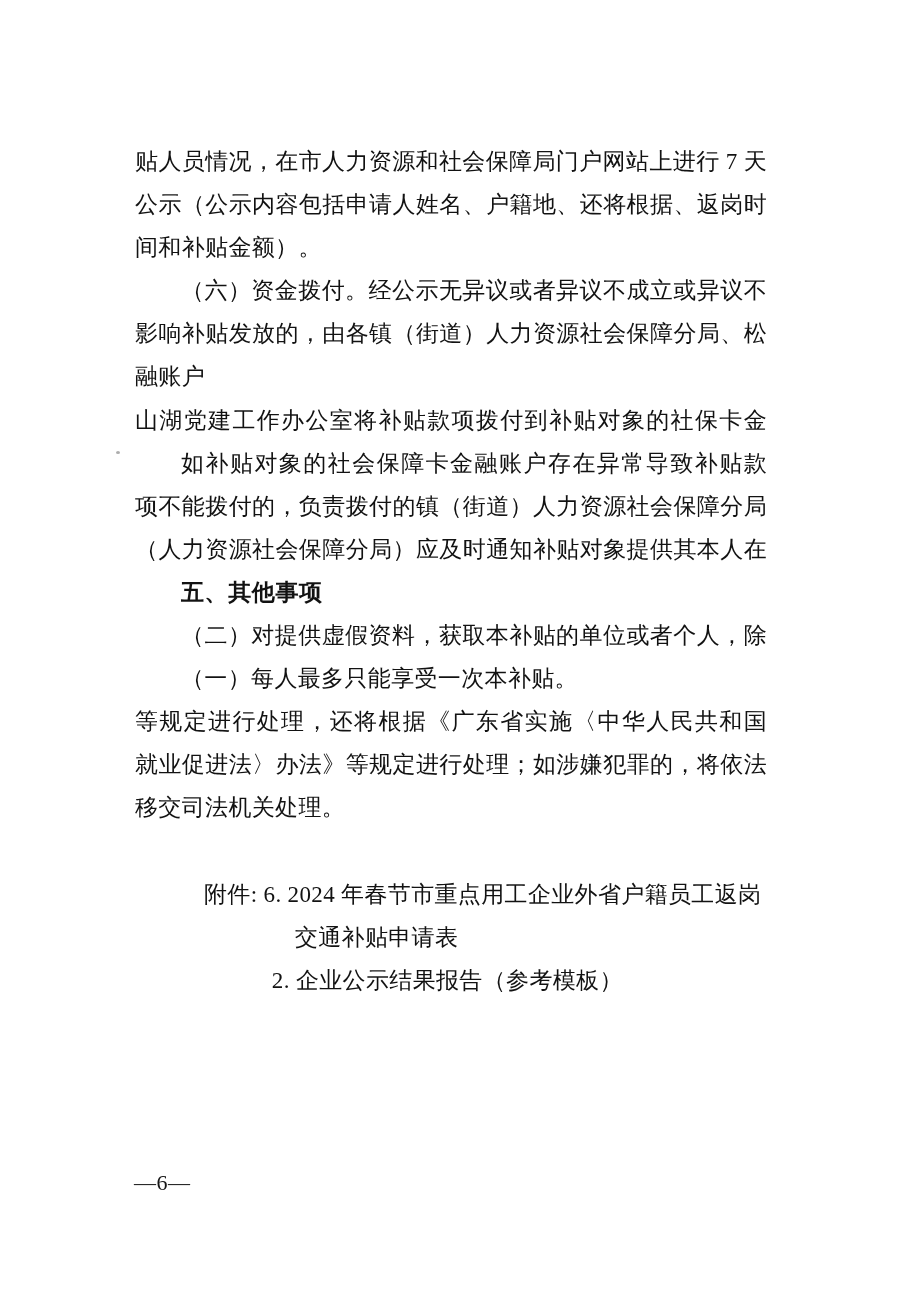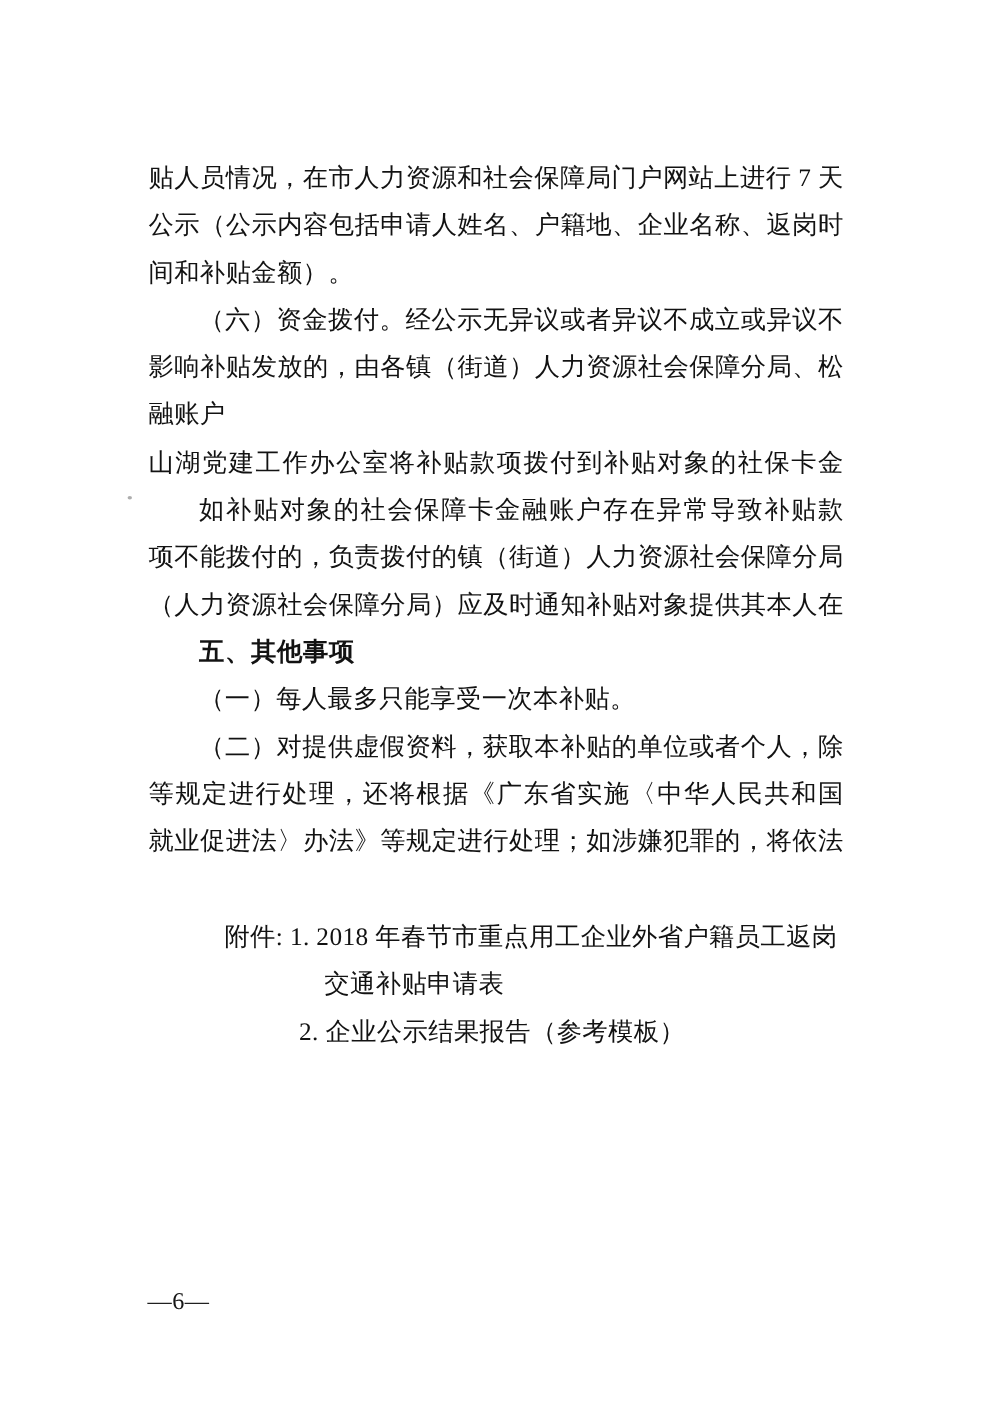--- a/index.html
+++ b/index.html
@@ -59,34 +59,35 @@
     border-radius: 50%;
     opacity: 0.7;
   }
 </style>
 </head>
 <body>
 
 <div class="page">
   <div class="doc-body">
       <div class="line fill">贴人员情况，在市人力资源和社会保障局门户网站上进行 7 天</div>
-      <div class="line fill">公示（公示内容包括申请人姓名、户籍地、企业名称、返岗时</div>
+      <div class="line fill">公示（公示内容包括申请人姓名、户籍地、还将根据、返岗时</div>
       <div class="line">间和补贴金额）。</div>
       <div class="line fill" style="padding-left: 2em;">（六）资金拨付。经公示无异议或者异议不成立或异议不</div>
       <div class="line fill">影响补贴发放的，由各镇（街道）人力资源社会保障分局、松</div>
       <div class="line">融账户</div>
       <div class="line fill">山湖党建工作办公室将补贴款项拨付到补贴对象的社保卡金</div>
       <div class="line fill" style="padding-left: 2em;">如补贴对象的社会保障卡金融账户存在异常导致补贴款</div>
       <div class="line fill">项不能拨付的，负责拨付的镇（街道）人力资源社会保障分局</div>
       <div class="line fill">（人力资源社会保障分局）应及时通知补贴对象提供其本人在</div>
       <div class="line heading" style="padding-left: 2em;">五、其他事项</div>
+      <div class="line fill" style="padding-left: 2em;">（二）对提供虚假资料，获取本补贴的单位或者个人，除</div>
       <div class="line" style="padding-left: 2em;">（一）每人最多只能享受一次本补贴。</div>
-      <div class="line fill" style="padding-left: 2em;">（二）对提供虚假资料，获取本补贴的单位或者个人，除</div>
       <div class="line fill">等规定进行处理，还将根据《广东省实施〈中华人民共和国</div>
       <div class="line fill">就业促进法〉办法》等规定进行处理；如涉嫌犯罪的，将依法</div>
+      <div class="line">移交司法机关处理。</div>
       <div class="line"></div>
-      <div class="line" style="padding-left: 3em;">附件: 1. 2018 年春节市重点用工企业外省户籍员工返岗</div>
+      <div class="line" style="padding-left: 3em;">附件: 6. 2024 年春节市重点用工企业外省户籍员工返岗</div>
       <div class="line" style="padding-left: 6.95em;">交通补贴申请表</div>
       <div class="line" style="padding-left: 5.95em;">2. 企业公示结果报告（参考模板）</div>
     </div>
   <div class="scan-speck"></div>
   <div class="page-number">—6—</div>
 </div>
 
 </body></html>

